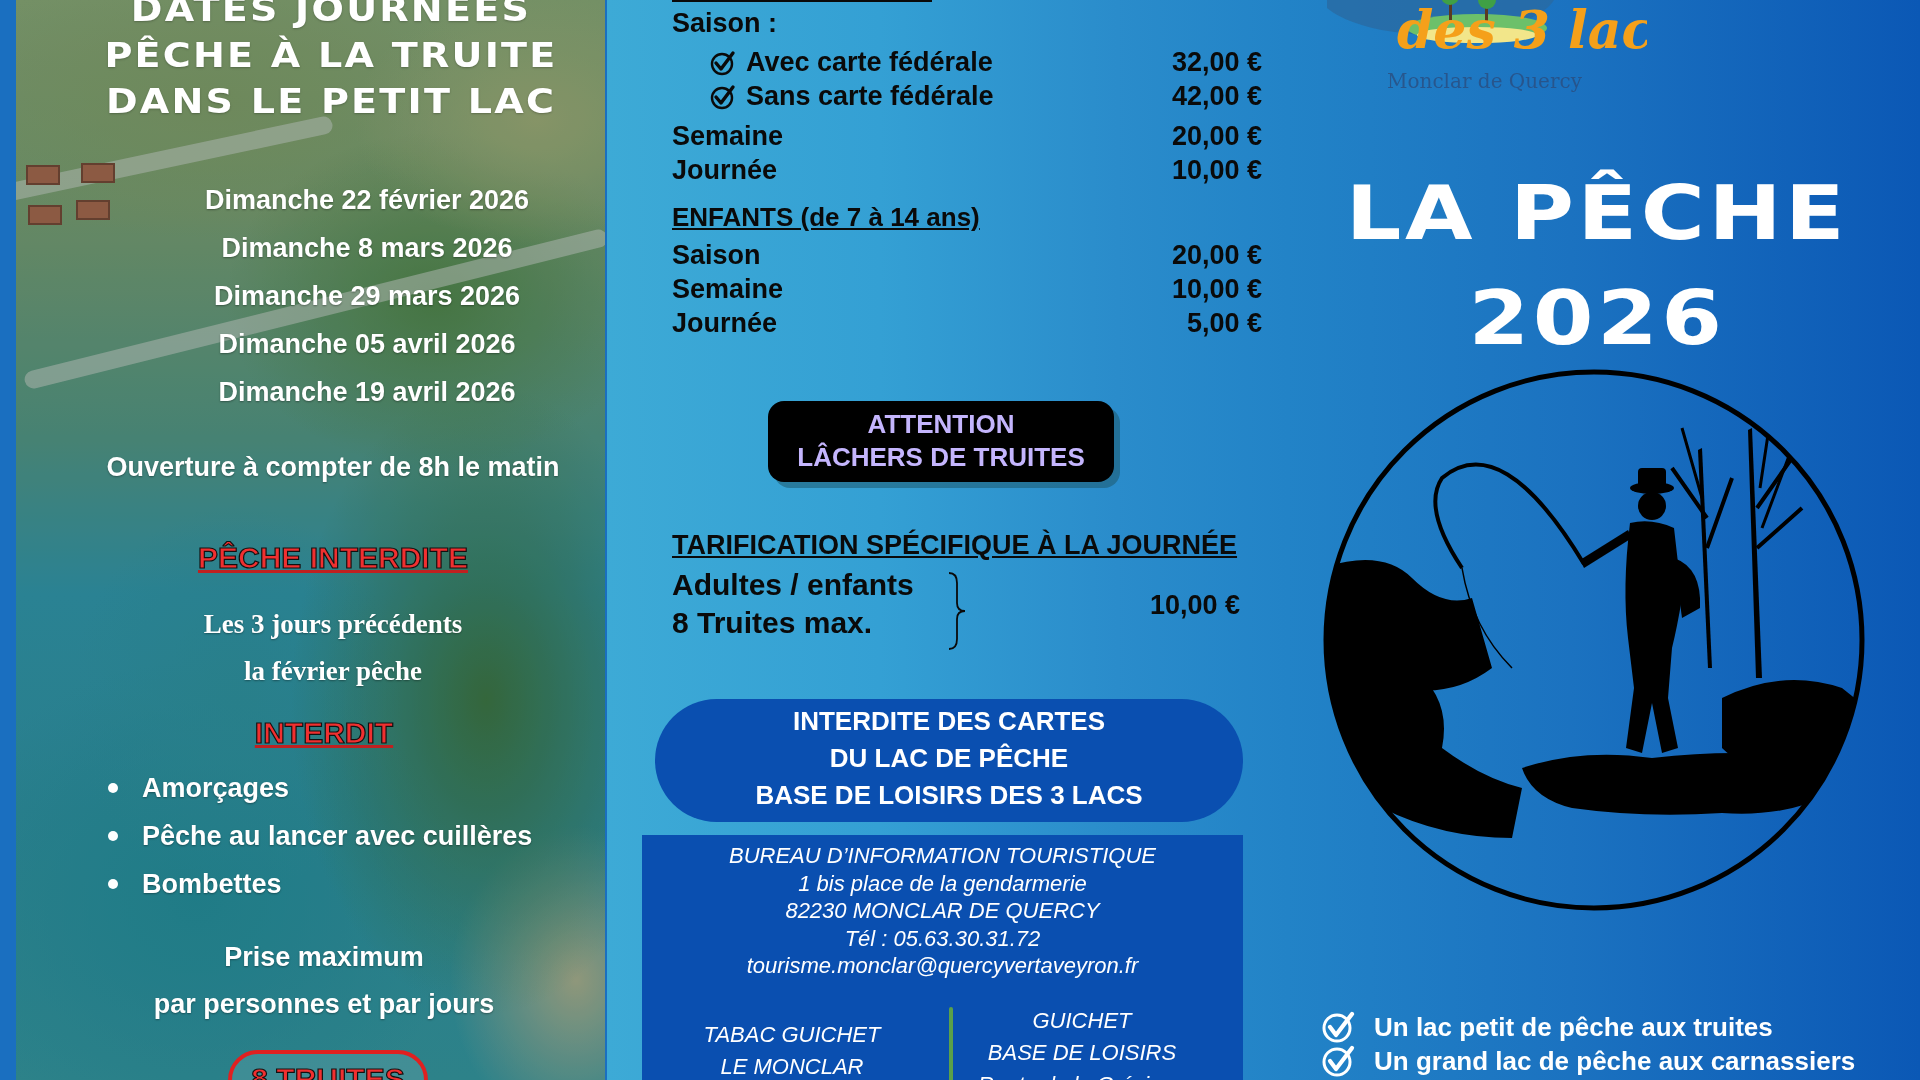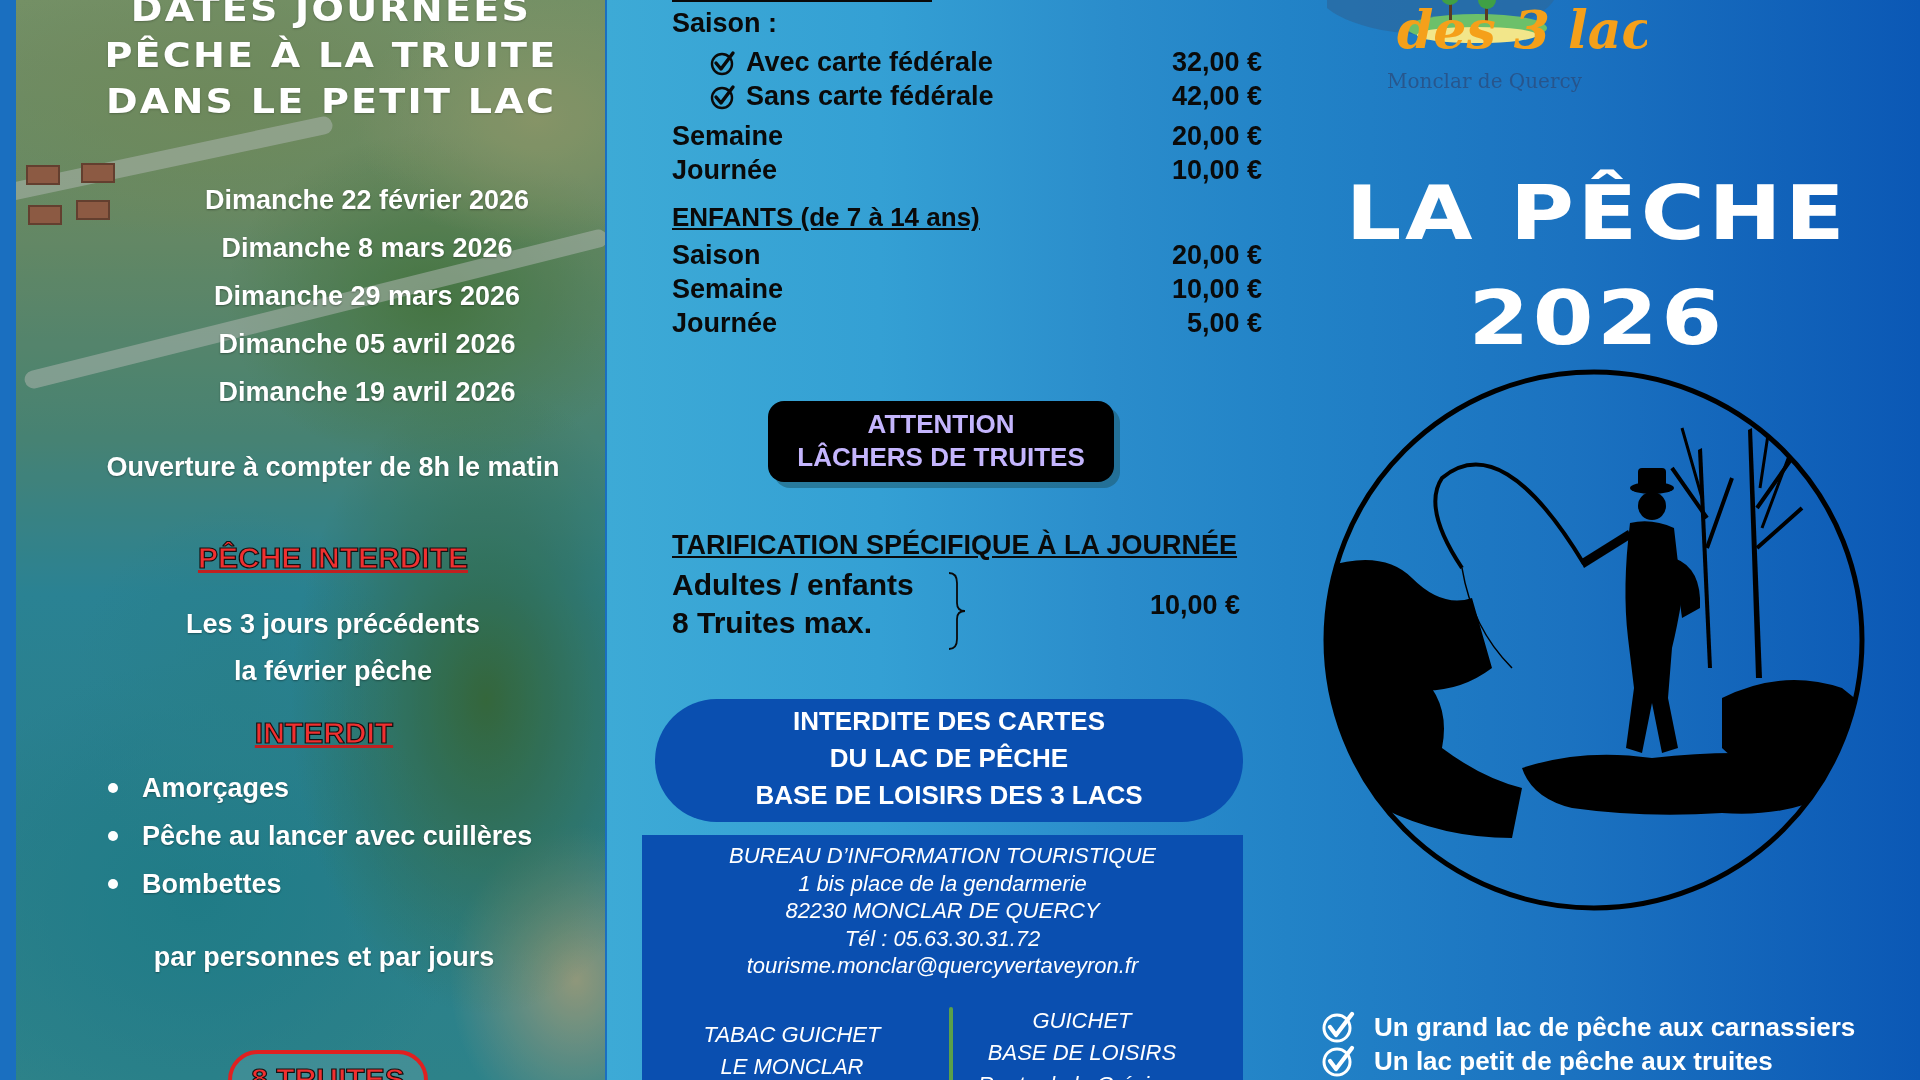--- a/index.html
+++ b/index.html
@@ -97,21 +97,21 @@
       <div class="date">Dimanche 22 février 2026</div>
       <div class="date">Dimanche 8 mars 2026</div>
       <div class="date">Dimanche 29 mars 2026</div>
       <div class="date">Dimanche 05 avril 2026</div>
       <div class="date">Dimanche 19 avril 2026</div>
     </div>
 
     <div class="opening">Ouverture à compter de 8h le matin</div>
 
     <div class="red-head" style="top:541px;">PÊCHE INTERDITE</div>
-    <div class="white-lines" style="top:601px;">
+    <div class="white-lines" style="top:601px;font-family:Liberation Serif, serif;">
       <div>Les 3 jours précédents</div>
       <div>la février pêche</div>
     </div>
 
     <div class="red-head" style="top:716px; width:616px;">INTERDIT</div>
     <ul class="bullets">
       <li>
           <span class="dot"></span>
           <span>Amorçages</span>
         </li>
@@ -119,20 +119,21 @@
           <span class="dot"></span>
           <span>Pêche au lancer avec cuillères</span>
         </li>
       <li>
           <span class="dot"></span>
           <span>Bombettes</span>
         </li>
     </ul>
 
     <div class="white-lines" style="top:934px; width:616px;">
+      <div>Prise maximum</div>
       <div>par personnes et par jours</div>
     </div>
     <div class="truites-pill">8 TRUITES</div>
   </div>
 </section>
 
 <section class="middle">
   <div class="top-cut"></div>
   <div class="price-table">
     <div class="section-head" style="top:8px; text-decoration:none; font-size:27px;">Saison :</div>
@@ -266,23 +267,23 @@
     <path d="M140 200 Q150 260 190 300" fill="none" stroke="#000" stroke-width="1.5"></path>
     <path d="M160 455 L175 420 M168 455 L168 415 M176 455 L160 420" stroke="#000" stroke-width="2.5"></path>
   </svg>
 
   <div class="features">
     <div class="feature">
       <svg class="check-icon" viewBox="0 0 34 34">
           <circle cx="15" cy="18" r="13" fill="none" stroke="#fff" stroke-width="3"></circle>
           <path d="M8 17 L14 25 L30 4" fill="none" stroke="#fff" stroke-width="4.2" stroke-linecap="round" stroke-linejoin="round"></path>
         </svg>
-      <span>Un grand lac de pêche aux carnassiers</span>
+      <span>Un lac petit de pêche aux truites</span>
     </div>
     <div class="feature">
       <svg class="check-icon" viewBox="0 0 34 34">
           <circle cx="15" cy="18" r="13" fill="none" stroke="#fff" stroke-width="3"></circle>
           <path d="M8 17 L14 25 L30 4" fill="none" stroke="#fff" stroke-width="4.2" stroke-linecap="round" stroke-linejoin="round"></path>
         </svg>
-      <span>Un lac petit de pêche aux truites</span>
+      <span>Un grand lac de pêche aux carnassiers</span>
     </div>
   </div>
 </section>
 
 </body></html>

